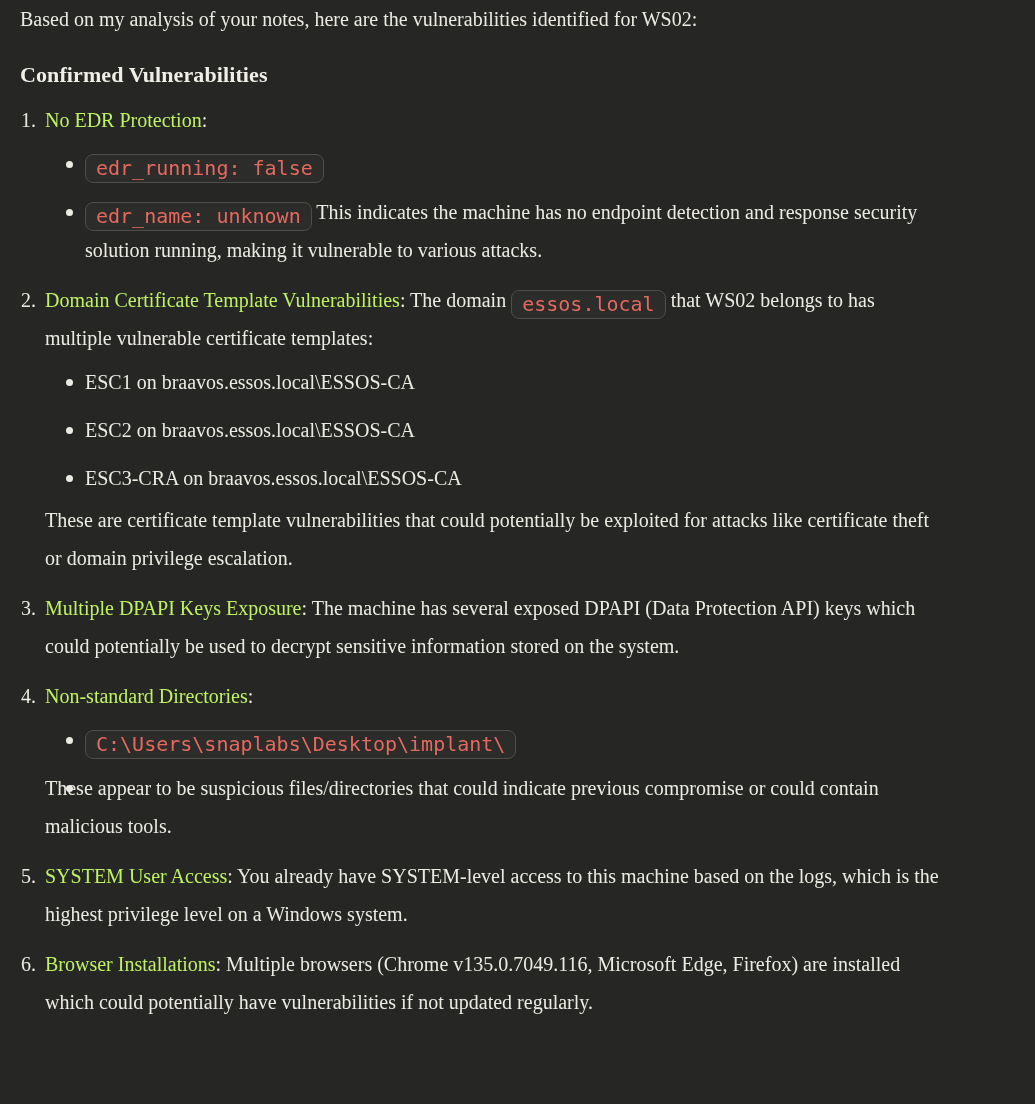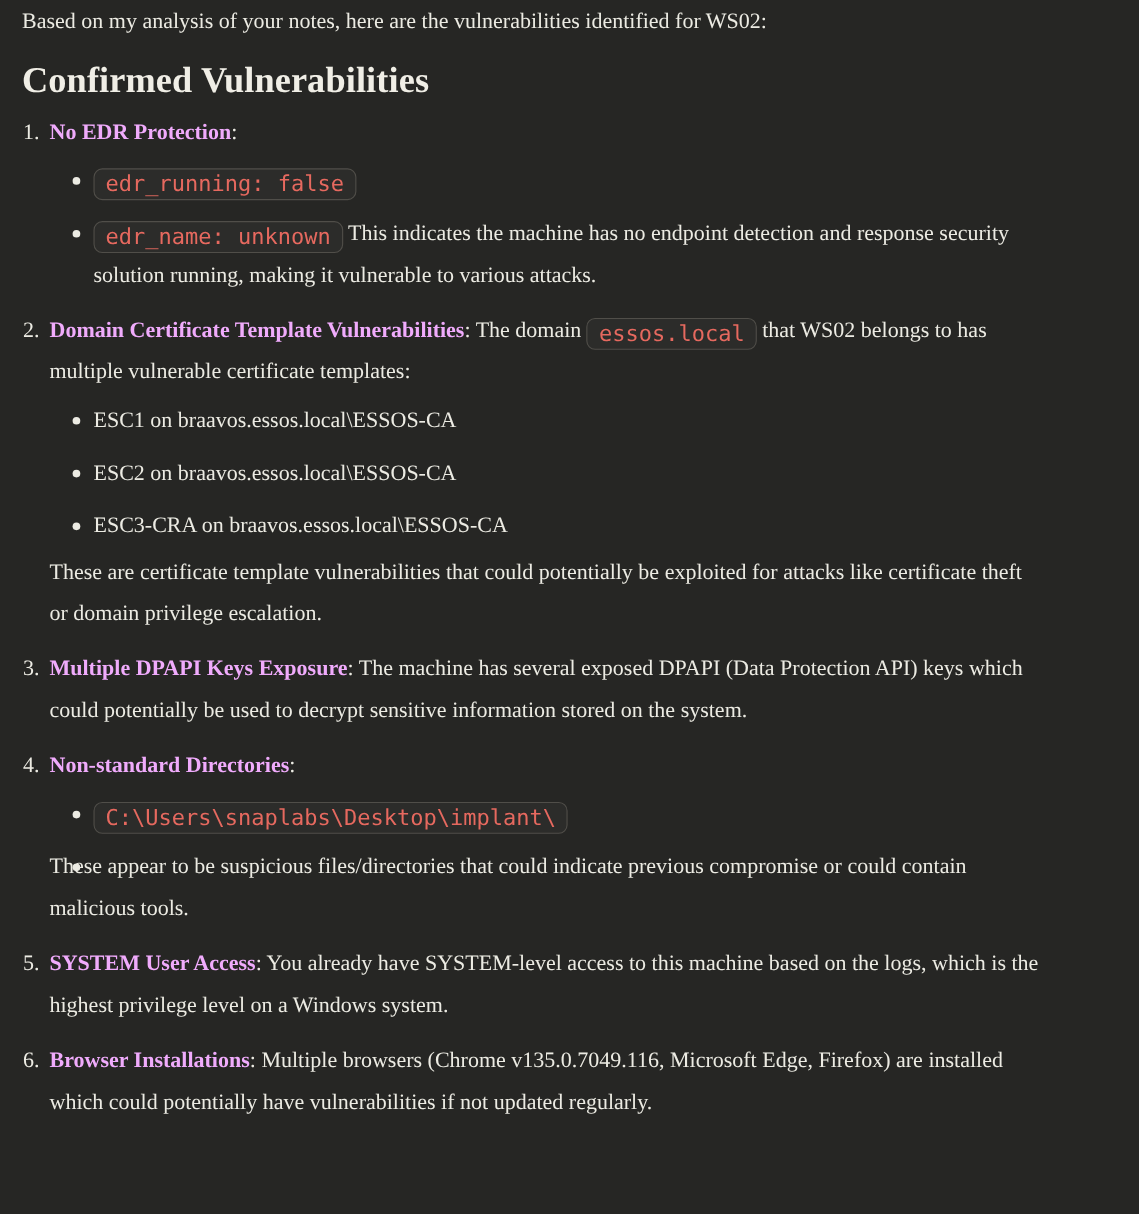--- a/index.html
+++ b/index.html
@@ -13,21 +13,21 @@
     font-size: 20px;
     line-height: 38px;
   }
   .message {
     width: 973px;
     min-height: 1104px;
     padding: 0 28px 20px 20px;
   }
   p.intro { margin: 0; }
   h2.section-heading {
-    font-size: 33px;
+    font-size: 22px;
     line-height: 31px;
     font-weight: 700;
     color: #f0eee6;
     margin: 21px 0 11px 0;
     letter-spacing: 0.1px;
   }
   ol.vuln-list {
     list-style: none;
     margin: 0;
     padding: 0;
@@ -35,21 +35,21 @@
   li.item {
     position: relative;
     padding-left: 25px;
     margin: 0 0 12px 0;
   }
   li.item > .num {
     position: absolute;
     left: 1px;
     top: 0;
   }
-  li.item > strong { font-weight: 700; color: #f0abfc; }
+  li.item > strong { font-weight: 400; color: #bef264; }
   ul.bullets {
     list-style: none;
     margin: 6px 0 0 0;
     padding: 0;
   }
   li.bullet {
     position: relative;
     padding-left: 40px;
     margin: 0 0 10px 0;
   }

